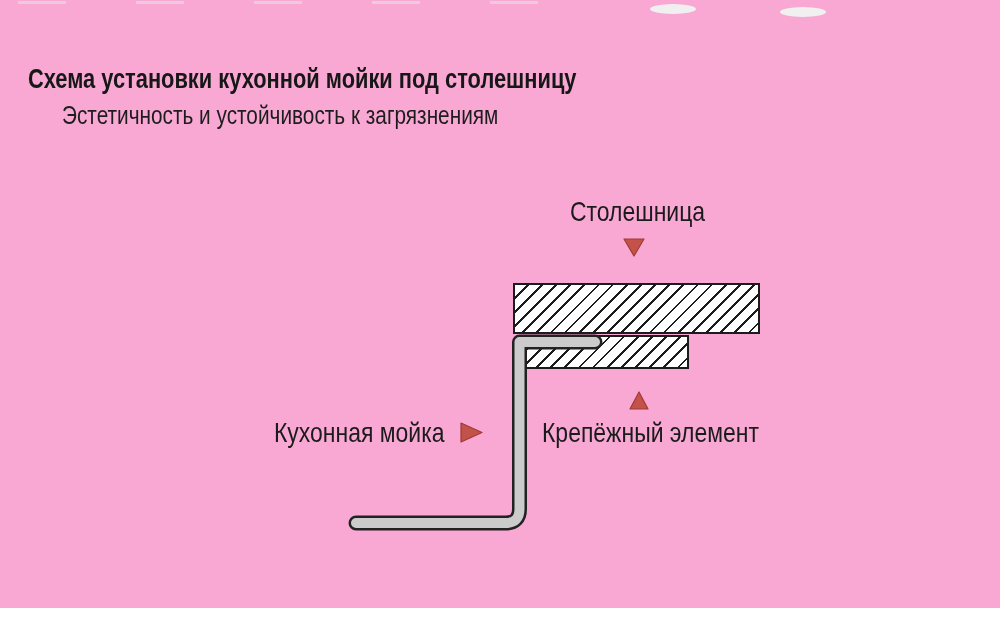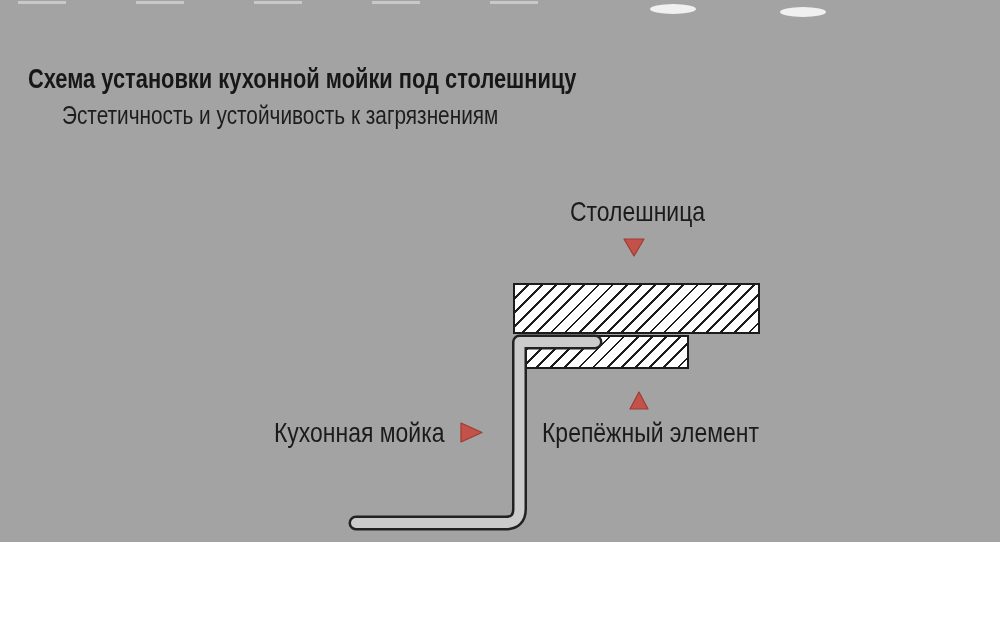--- a/index.html
+++ b/index.html
@@ -1,22 +1,22 @@
 <!DOCTYPE html>
 <html lang="ru"><head>
 <meta charset="utf-8">
 <style>
   html, body { margin: 0; padding: 0; }
   body { font-family: "Liberation Sans", "DejaVu Sans", sans-serif; }
 
   .page {
     position: relative;
     width: 1000px;
-    height: 542px;
-    background: #a3a3a3;
+    height: 608px;
+    background: #f9a8d4;
     overflow: hidden;
     color: #1f1f1f;
   }
 
   
   .artifact-top {
     position: absolute; left: 18px; top: 1px; width: 540px; height: 3px;
     background: repeating-linear-gradient(90deg, #e6e6e6 0 48px, transparent 48px 118px);
     opacity: .55;
   }

